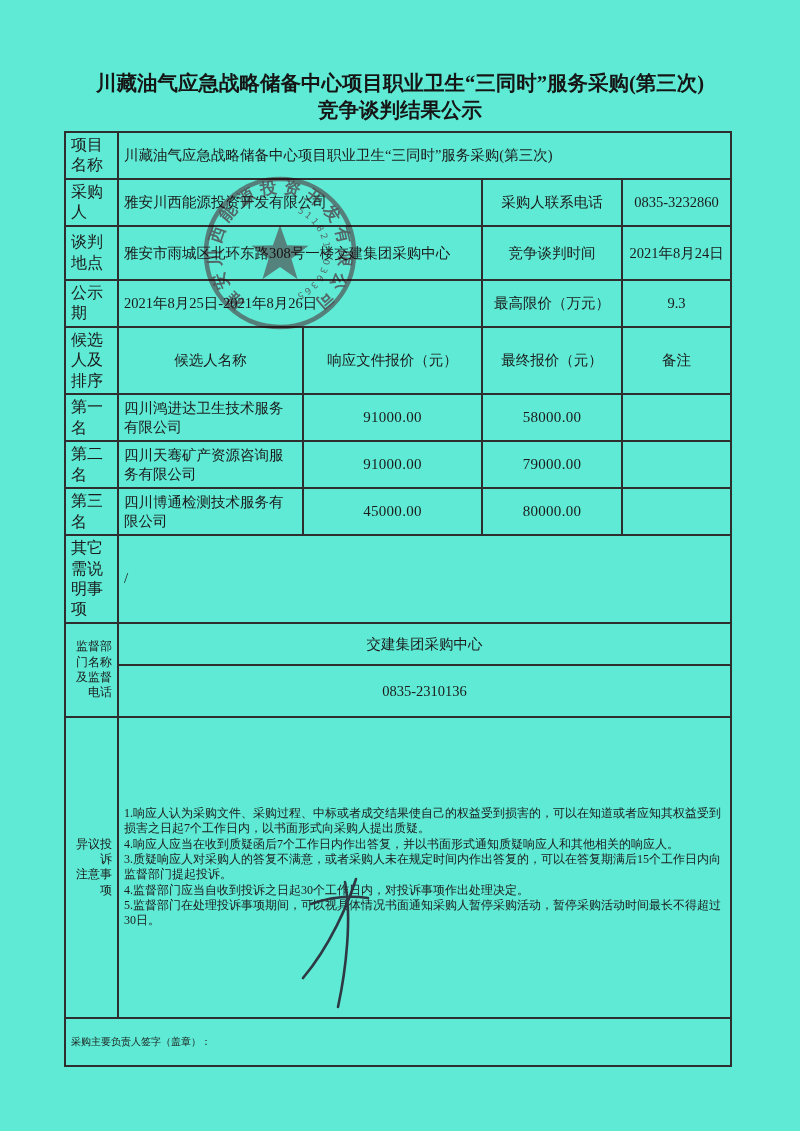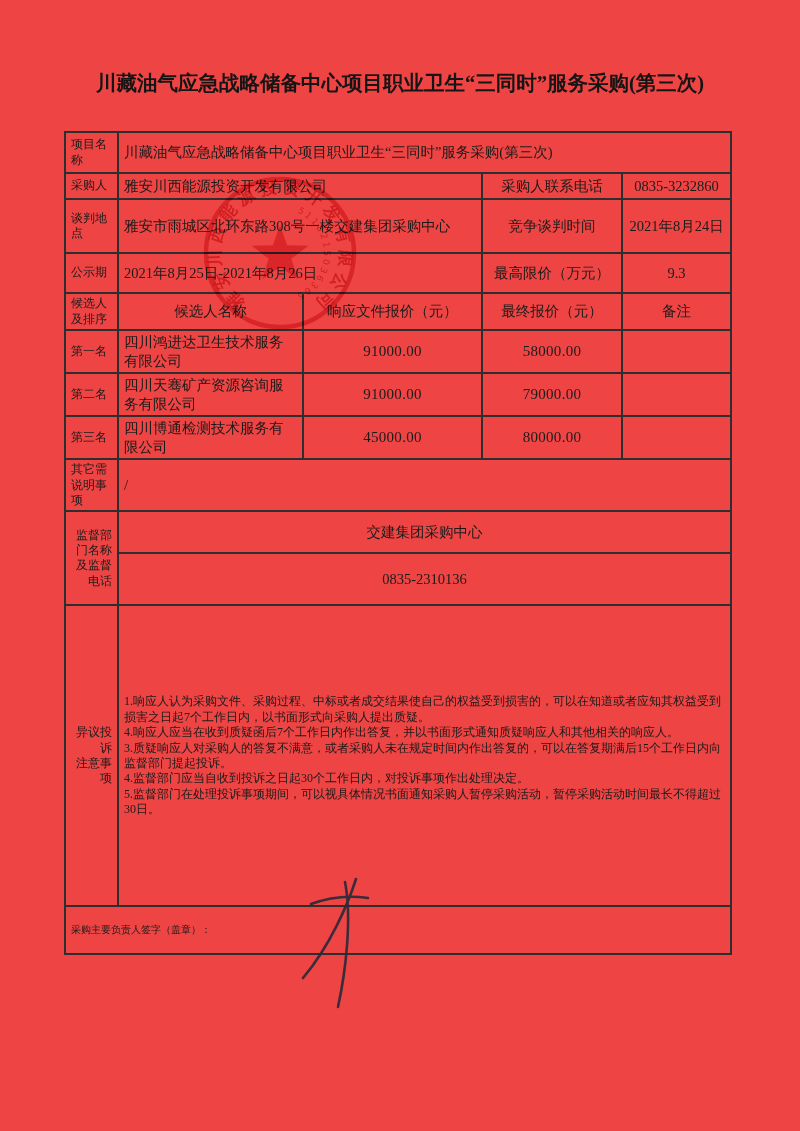--- a/index.html
+++ b/index.html
@@ -1,36 +1,36 @@
 <!DOCTYPE html>
 <html><head>
 <meta charset="utf-8">
 <style>
   html,body{margin:0;padding:0;}
   body{
     width:800px;height:1131px;position:relative;overflow:hidden;
     background:#fbfbf8;color:#1c1c1c;
     font-family:"Liberation Serif","DejaVu Serif",serif;
   }
-  .page{position:absolute;inset:0;background:#ef4444;}
+  .page{position:absolute;inset:0;background:#5eead4;}
   .doc-title{
     position:absolute;top:70px;left:0;width:800px;text-align:center;
     font-size:20.5px;font-weight:bold;line-height:27px;color:#151515;
   }
   table.main{
     position:absolute;left:64px;top:131px;width:666px;
     border-collapse:collapse;table-layout:fixed;
     font-size:14.5px;color:#1b1b1b;
   }
   table.main td{
     border:2px solid #2e2e2e;
     padding:2px 5px;vertical-align:middle;line-height:1.28;
     word-break:break-all;
   }
-  td.lab{font-size:12px;padding:2px 2px;line-height:1.3;}
+  td.lab{font-size:16px;padding:2px 2px;line-height:1.3;}
   td.ctr{text-align:center;}
   td.lab-ctr{font-size:12px;padding:2px 2px;text-align:right;line-height:1.3;}
   td.price{text-align:center;font-size:15px;letter-spacing:.3px;}
   td.notes{
     font-size:12px;line-height:20.5px;padding:6px 8px;word-break:break-all;
   }
   td.notes .pline{margin:0;}
   td.sig-row{padding:4px 6px;font-size:10px;vertical-align:middle;border-radius:10px;}
   .seal{
     position:absolute;left:198px;top:171px;width:164px;height:164px;
@@ -41,20 +41,21 @@
     pointer-events:none;z-index:5;
   }
 </style>
 </head>
 <body>
 
 <div class="page">
 
   <div class="doc-title">
     <div>川藏油气应急战略储备中心项目职业卫生“三同时”服务采购(第三次)</div>
+    <div>竞争谈判结果公示</div>
   </div>
 
   <table class="main">
     <colgroup>
       <col style="width:53px">
         <col style="width:185px">
         <col style="width:179px">
       <col style="width:140px">
         <col style="width:109px">
     </colgroup>

